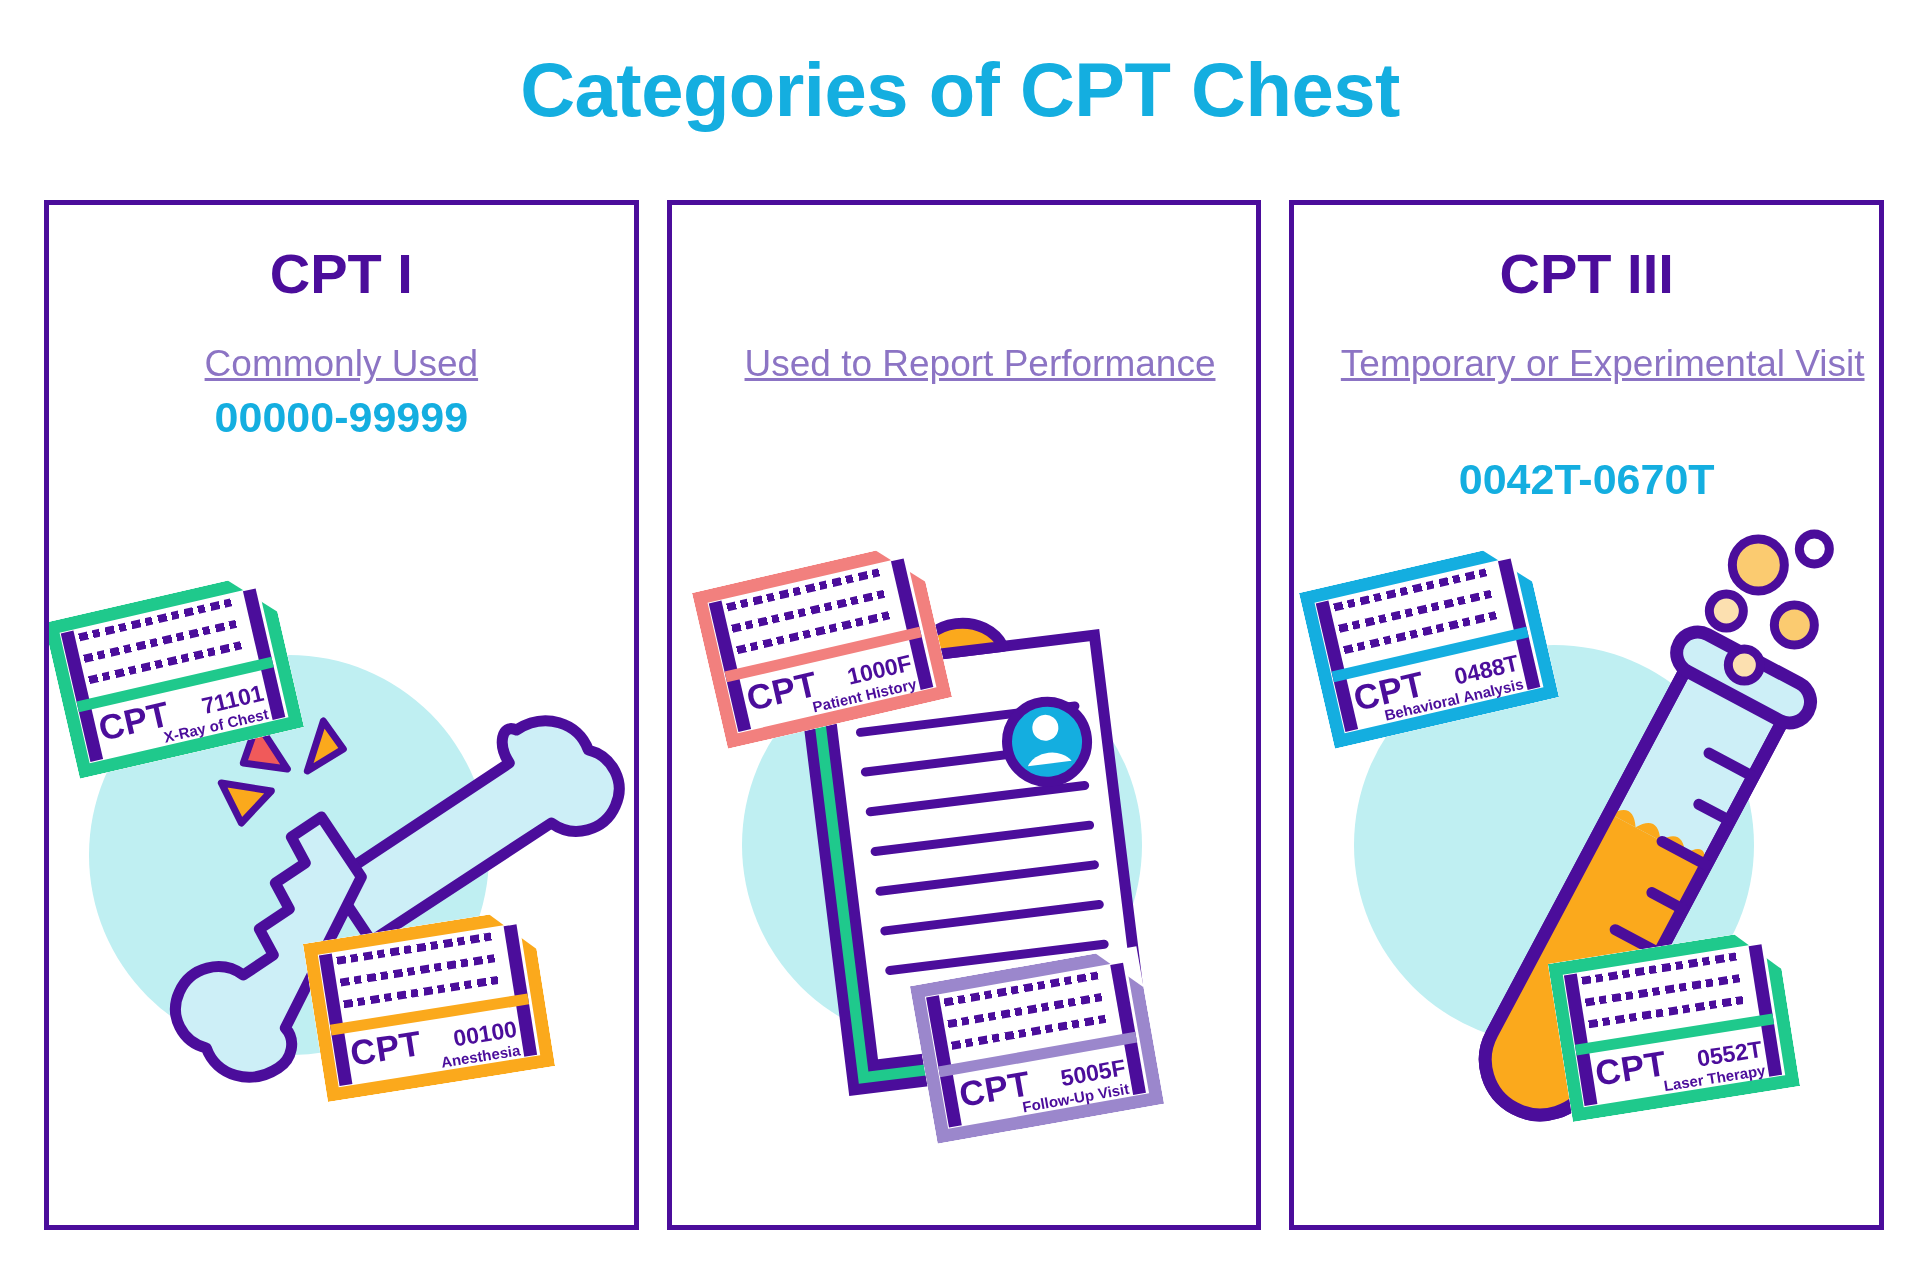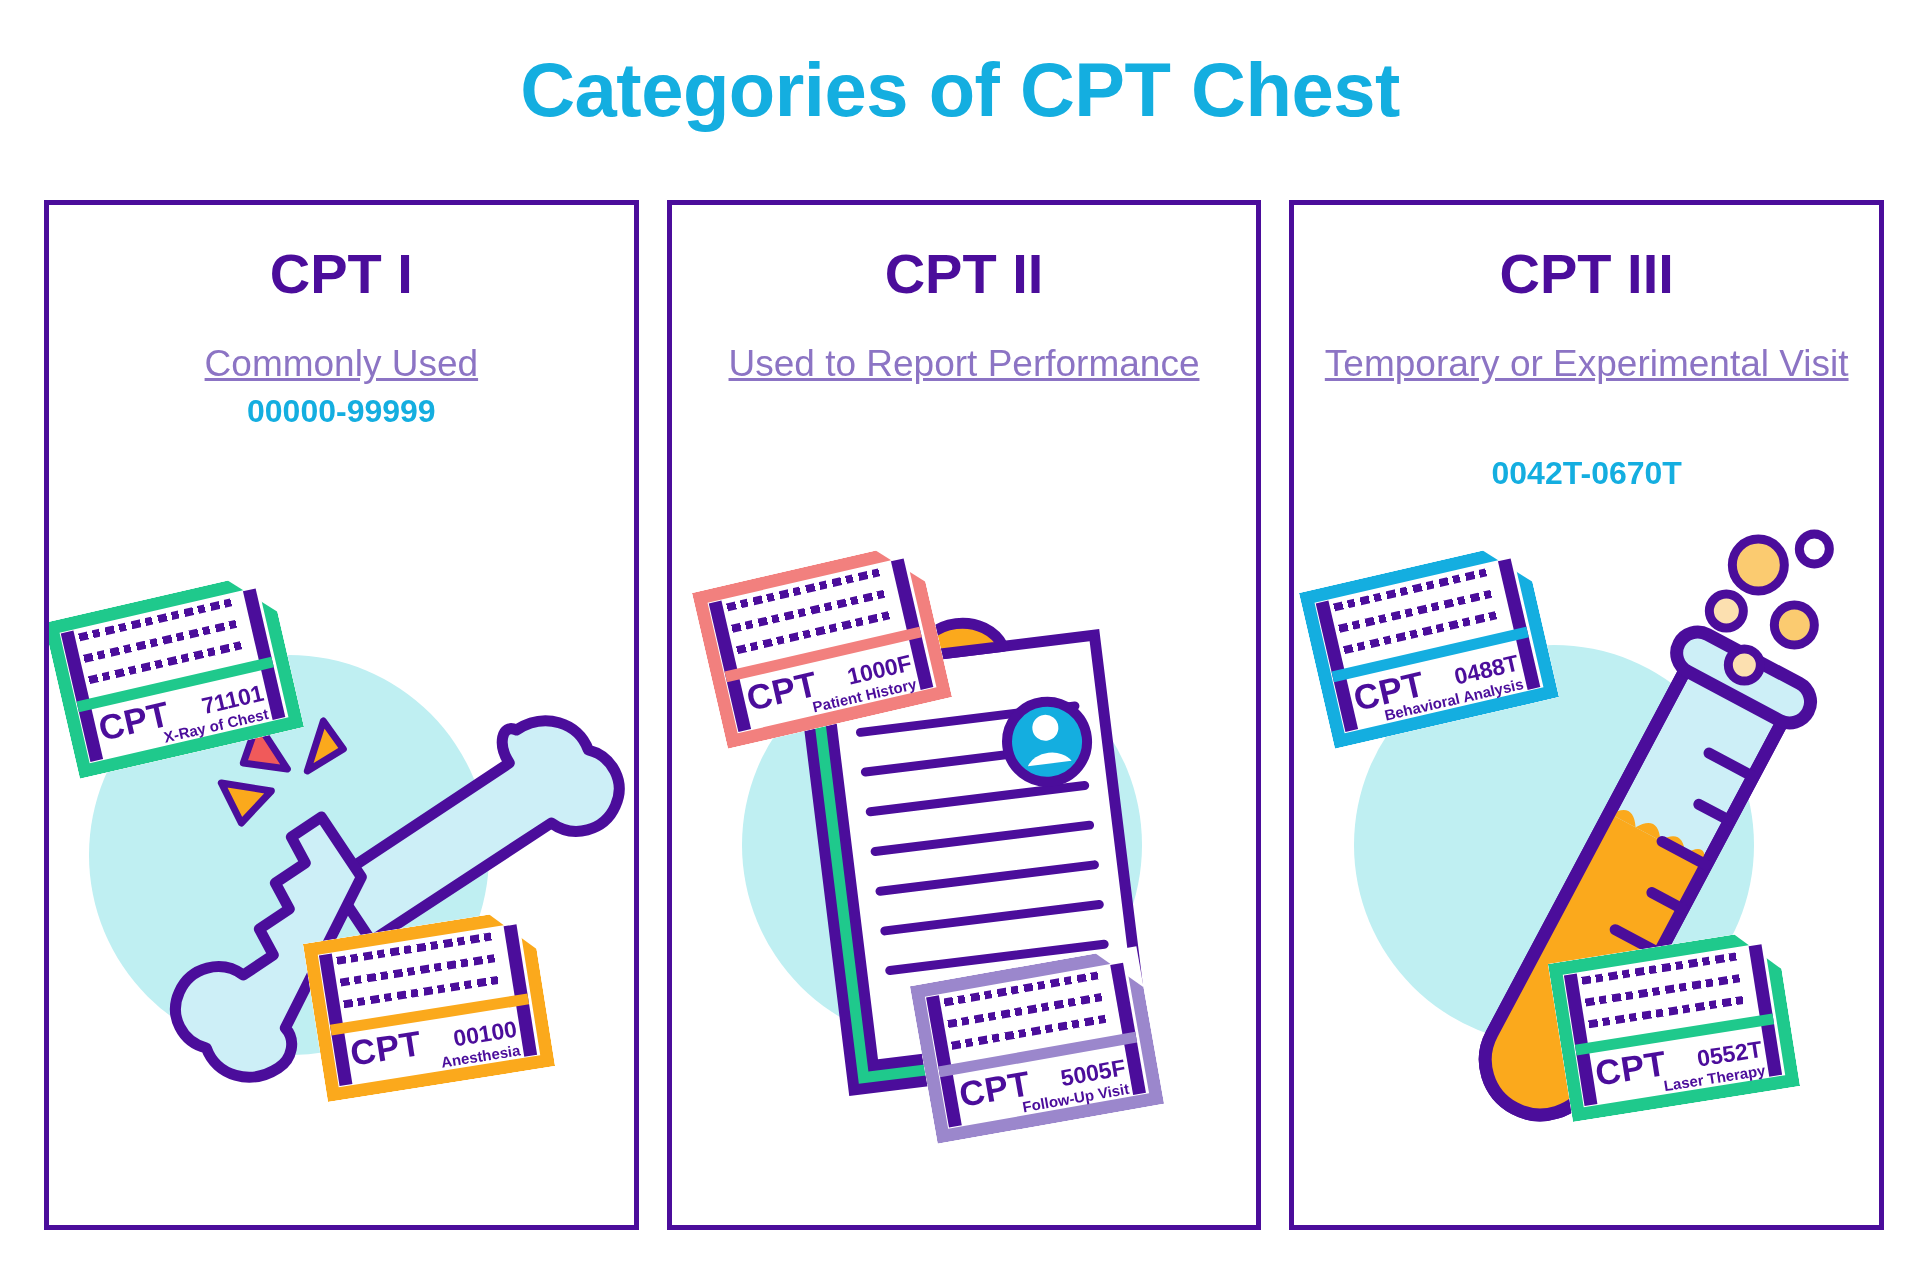--- a/index.html
+++ b/index.html
@@ -55,26 +55,26 @@
   .panel-sub{
     position:absolute;
     top:135px; left:0; width:100%;
     text-align:center;
     font-size:37px;
     color:#8C74C4;
     line-height:1.28;
     padding:0 20px;
     text-decoration:underline;
   }
-  .panel-sub.two-line{ top:135px; }
+  .panel-sub.two-line{ top:135px;margin-left:16px; }
   .panel-range{
     position:absolute;
     left:0; width:100%;
     text-align:center;
-    font-size:32px;
+    font-size:43px;
     font-weight:bold;
     color:#14AEE0;
     line-height:1.05;
   }
   .range-1{ top:190px; }
   .range-2{ top:252px; }
   .range-3{ top:252px; }
 
   
   .art{
@@ -225,21 +225,20 @@
           </div>
           <div class="cpt-divider"></div>
           <div class="cpt-label">CPT</div>
           <div class="cpt-code">00100</div>
           <div class="cpt-desc">Anesthesia</div>
         </div>
       </div>
     </div>
 
     <div class="panel">
-      <div class="panel-title">CPT II</div>
       <div class="panel-sub two-line">Used to Report Performance</div>
 
       <div class="art">
         <div class="blob p2-blob"></div>
 
         <svg class="svg-art" viewBox="0 0 560 700">
           <g transform="rotate(-7 280 380)">
             <rect x="148" y="150" width="272" height="400" fill="#1FC98C" stroke="#4B0D9B" stroke-width="11"></rect>
             <rect x="170" y="128" width="272" height="400" fill="#ffffff" stroke="#4B0D9B" stroke-width="11"></rect>
             <path d="M262 128 a46,40 0 0 1 88,0z" fill="#FBA91C" stroke="#4B0D9B" stroke-width="11" stroke-linejoin="round"></path>

